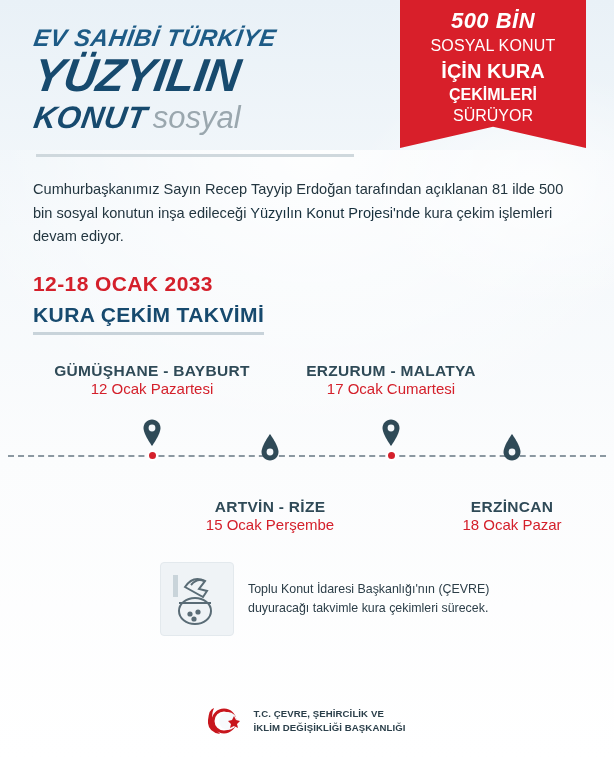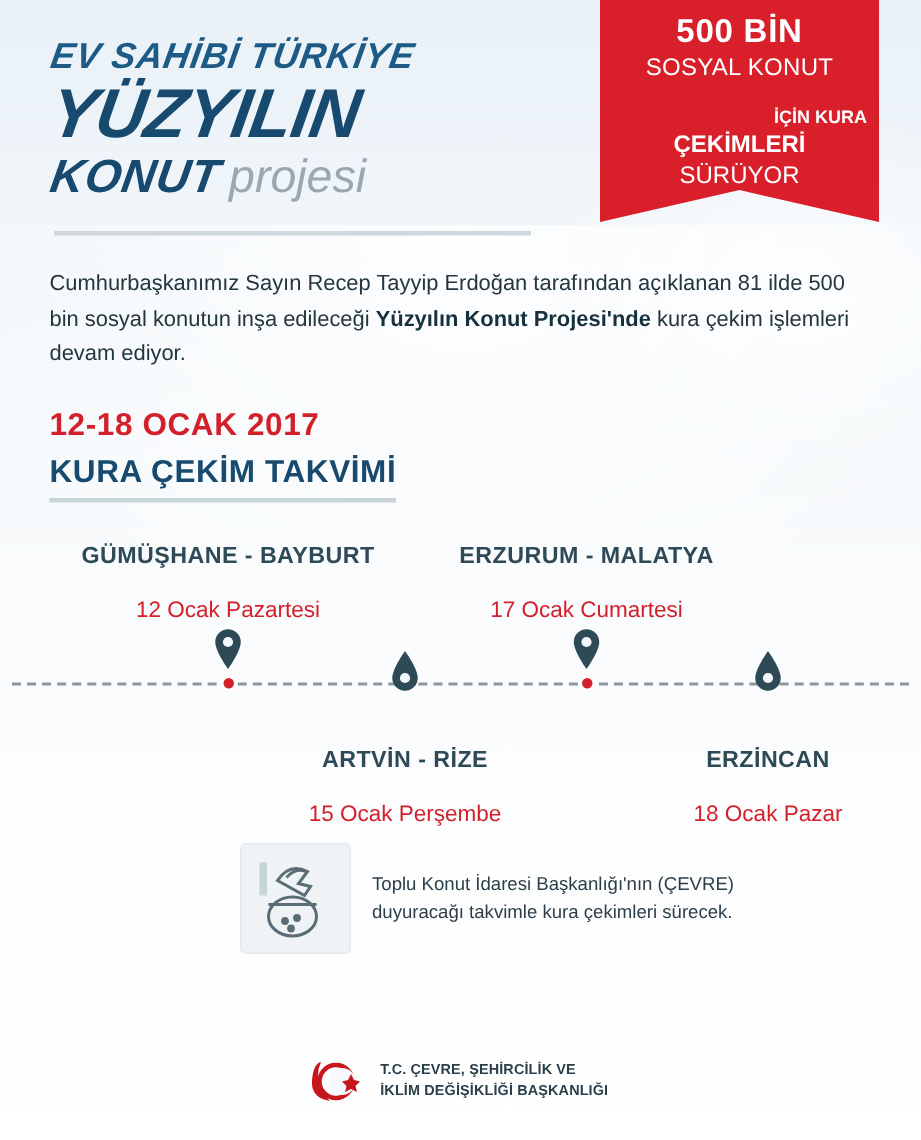--- a/index.html
+++ b/index.html
@@ -66,32 +66,32 @@
   .ribbon {
     position: absolute; right: 28px; top: -4px;
     width: 186px; height: 152px;
     background: #d81f2a;
     color: #fff;
     text-align: center;
     padding: 12px 8px 0 8px;
     clip-path: polygon(0 0, 100% 0, 100% 100%, 50% 86%, 0 100%);
     box-shadow: 0 2px 6px rgba(0,0,0,0.18);
   }
-  .ribbon .r1 { font-size: 22px; font-weight: bold; letter-spacing: 0.5px; }
+  .ribbon .r1 { font-size: 22px; font-weight: bold; letter-spacing: 0.5px; font-style: italic; }
   .ribbon .r2 { font-size: 16px; font-weight: normal; margin-top: 3px; letter-spacing: 0.2px;}
-  .ribbon .r3 { font-size: 12px; font-weight: bold; margin-top: 16px; text-align: right; }
+  .ribbon .r3 { font-size: 20px; font-weight: bold; margin-top: 5px; }
   .ribbon .r4 { font-size: 16px; font-weight: bold; margin-top: 3px; }
   .ribbon .r5 { font-size: 16px; font-weight: normal; margin-top: 3px; }
 
   
   .intro {
     position: absolute; left: 33px; top: 178px; width: 540px;
     font-size: 14.6px; line-height: 1.62; color: #233640;
   }
-  .intro b { font-weight: bold; color: #17303d; }
+  .intro b { font-weight: normal; color: #17303d; }
 
   
   .datehead {
     position: absolute; left: 33px; top: 272px;
   }
   .datehead .d1 {
     font-size: 21px; font-weight: bold; color: #d4202b; letter-spacing: 0.4px;
   }
   .datehead .d2 {
     font-size: 21px; font-weight: bold; color: #174a6e; letter-spacing: 0.4px;
@@ -115,21 +115,21 @@
   .pin {
     position: absolute; width: 22px; height: 30px; margin-left: -11px;
   }
   .label {
     position: absolute; text-align: center; width: 250px; margin-left: -125px;
   }
   .label .city {
     font-size: 15.5px; font-weight: bold; color: #2f4a57; letter-spacing: 0.3px;
   }
   .label .date {
-    font-size: 15px; color: #d4202b; margin-top: 18px; font-weight: normal;
+    font-size: 15px; color: #d4202b; margin-top: 0; font-weight: normal;
   }
 
   
   .note {
     position: absolute; left: 160px; top: 562px; width: 330px;
     display: flex; align-items: center; gap: 14px;
   }
   .note-ill {
     width: 74px; height: 74px; background: #eff3f6; border-radius: 4px;
     position: relative; flex: none;
@@ -155,39 +155,39 @@
 
 <div class="page">
   <div class="swoosh"></div>
   <div class="swoosh2"></div>
 
   <div class="header">
     <div class="hdr-line1">EV SAHİBİ TÜRKİYE</div>
     <div class="hdr-line2">YÜZYILIN</div>
     <div class="hdr-line3">
       <span class="hdr-konut">KONUT</span>
-      <span class="hdr-projesi">projesi</span>
+      <span class="hdr-projesi">sosyal</span>
     </div>
     <div class="hdr-underline"></div>
   </div>
 
   <div class="ribbon">
     <div class="r1">500 BİN</div>
     <div class="r2">SOSYAL KONUT</div>
     <div class="r3">İÇİN KURA</div>
     <div class="r4">ÇEKİMLERİ</div>
     <div class="r5">SÜRÜYOR</div>
   </div>
 
   <div class="intro">
     <span>Cumhurbaşkanımız Sayın Recep Tayyip Erdoğan tarafından açıklanan 81 ilde 500 bin sosyal konutun inşa edileceği </span><b>Yüzyılın Konut Projesi'nde</b><span> kura çekim işlemleri devam ediyor.</span>
   </div>
 
   <div class="datehead">
-    <div class="d1">12-18 OCAK 2017</div>
+    <div class="d1">12-18 OCAK 2033</div>
     <div class="d2">KURA ÇEKİM TAKVİMİ</div>
   </div>
 
   <div class="timeline">
     <div class="tl-axis"></div>
 
     <div class="label" style="left:152px; top:12px;">
       <div class="city">GÜMÜŞHANE - BAYBURT</div>
       <div class="date">12 Ocak Pazartesi</div>
     </div>

